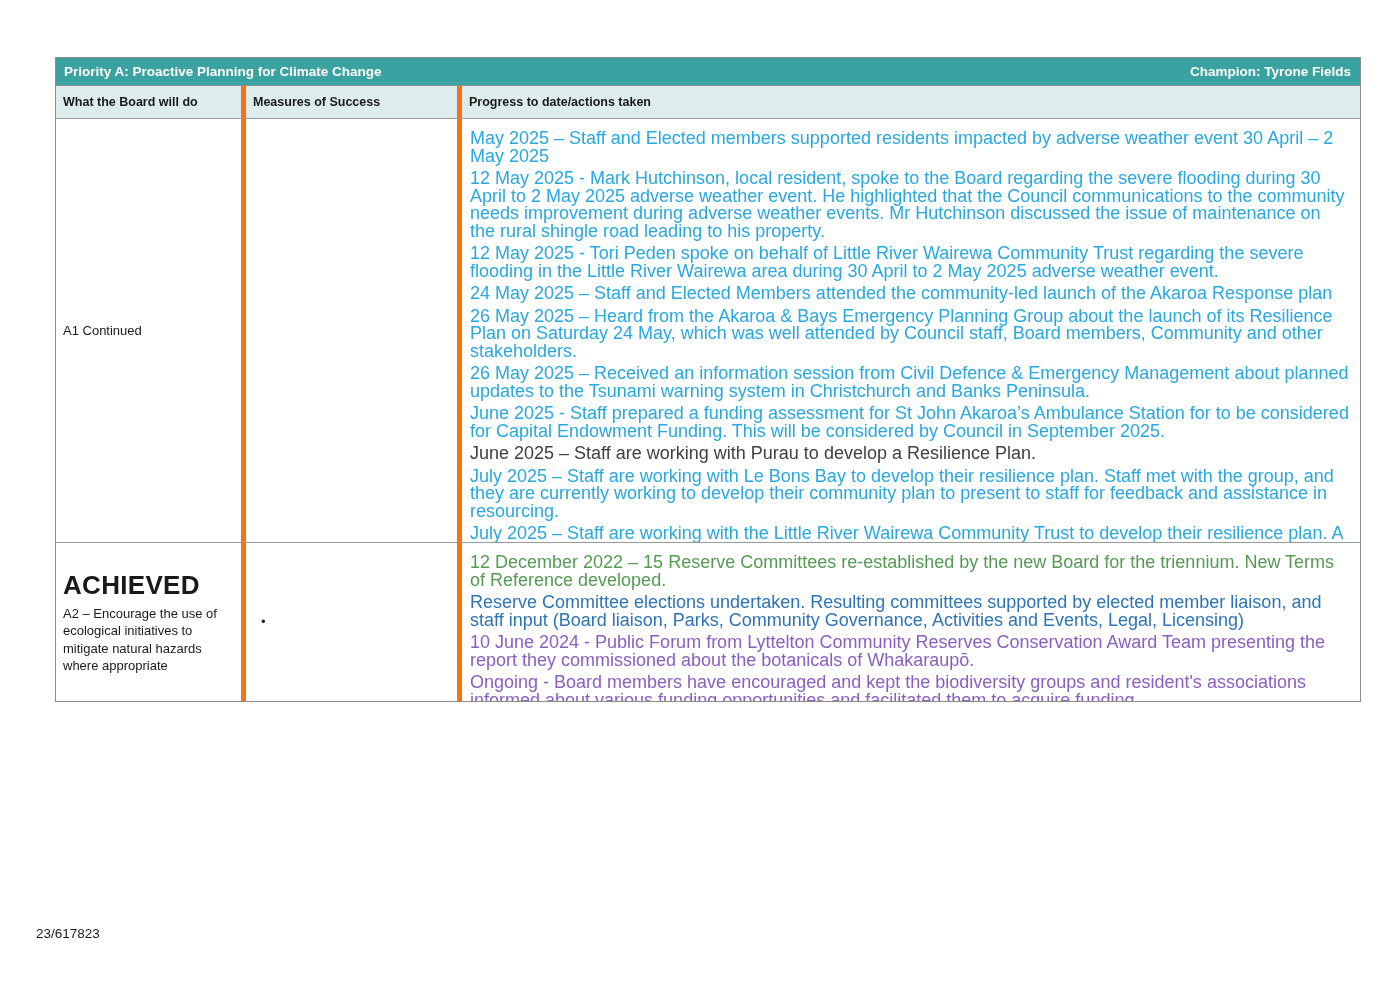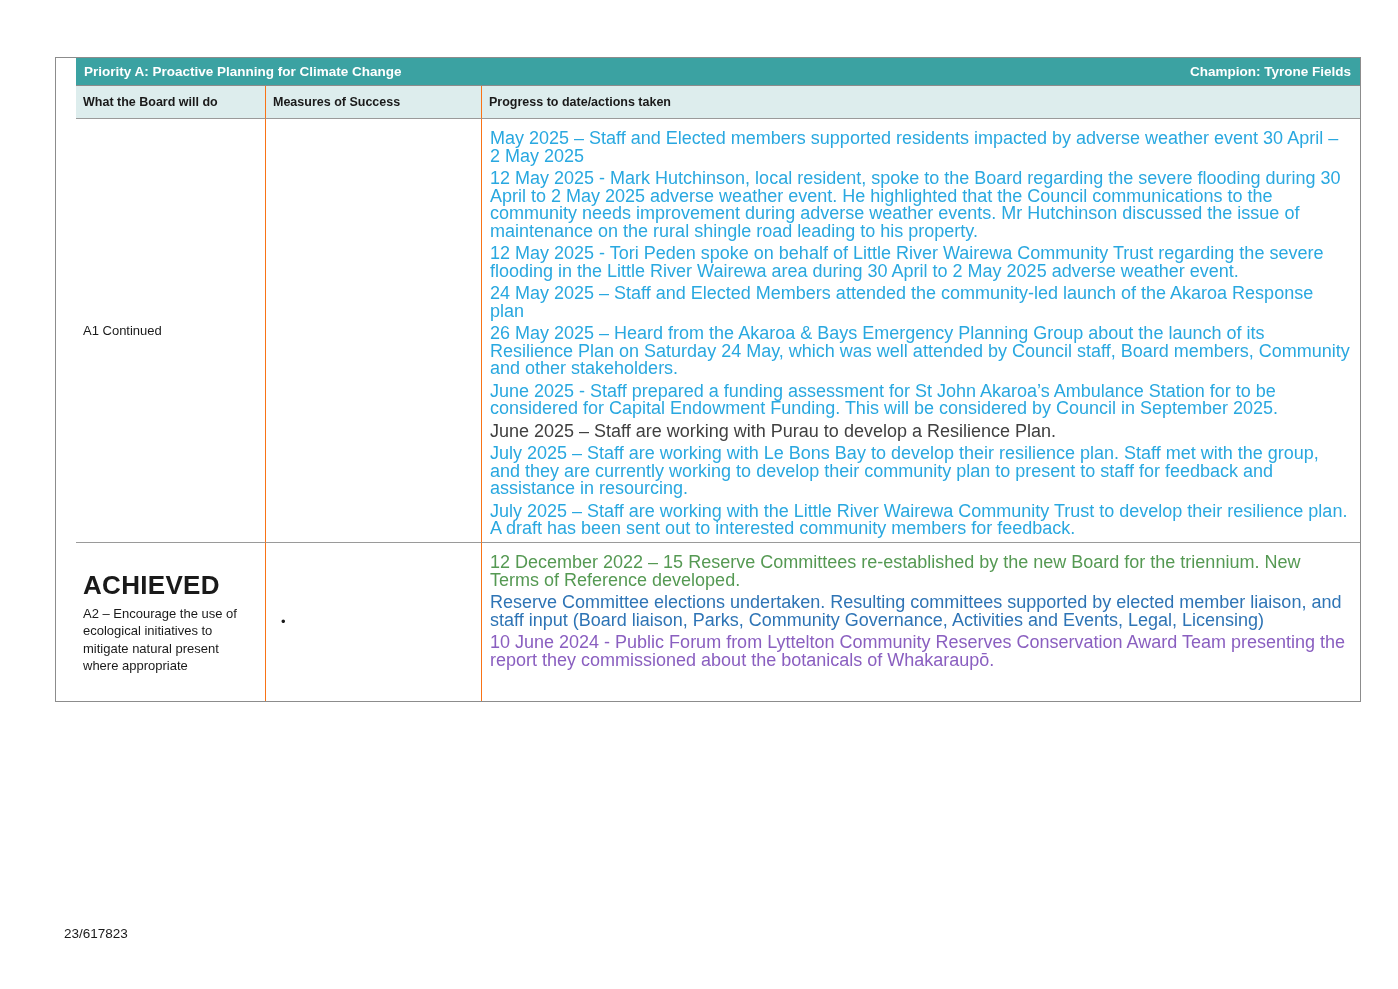--- a/index.html
+++ b/index.html
@@ -11,41 +11,40 @@
     height: 989px;
     background: #ffffff;
     overflow: hidden;
   }
   .doc-table {
     position: absolute;
     left: 55px;
     top: 57px;
     width: 1306px;
     border: 1px solid #8c8c8c;
-    padding-left: 20px;
   }
   .title-bar {
     height: 28px;
     background: #3ba2a2;
     color: #ffffff;
     display: flex;
     align-items: center;
     justify-content: space-between;
     padding: 0 9px 0 8px;
     font-size: 13.5px;
     font-weight: bold;
     border-bottom: 1px solid #8c8c8c;
   }
   .grid {
     display: grid;
     grid-template-columns: 190px 216px 1fr;
     grid-template-rows: 33px 424px 158px;
   }
   .cell {
-    border-right: 1px solid #f97316;
+    border-right: 5px solid #f97316;
     border-bottom: 1px solid #9a9a9a;
     overflow: hidden;
   }
   .cell.last-col { border-right: none; }
   .cell.last-row { border-bottom: none; }
   .hdr {
     background: #ddeded;
     font-weight: bold;
     font-size: 12.5px;
     padding: 9px 7px 6px 7px;
@@ -81,21 +80,21 @@
   .progress-cell p { margin: 0 0 5px 0; }
   .status-heading {
     font-size: 26px;
     font-weight: bold;
     letter-spacing: 0.3px;
     line-height: 30px;
     margin-bottom: 5px;
   }
   .footer-ref {
     position: absolute;
-    left: 64px;
+    left: 36px;
     top: 926px;
     font-size: 13.5px;
     color: #1a1a1a;
   }
 </style>
 </head>
 <body>
 
 <div class="page">
 
@@ -115,39 +114,41 @@
       <div class="cell what-cell">
         <span>A1 Continued</span>
       </div>
       <div class="cell measures-cell"></div>
       <div class="cell progress-cell last-col">
         <p style="color: rgb(41, 168, 224);">May 2025 – Staff and Elected members supported residents impacted by adverse weather event 30 April – 2 May 2025</p>
         <p style="color: rgb(41, 168, 224);">12 May 2025 - Mark Hutchinson, local resident, spoke to the Board regarding the severe flooding during 30 April to 2 May 2025 adverse weather event.  He highlighted that the Council communications to the community needs improvement during adverse weather events.  Mr Hutchinson discussed the issue of maintenance on the rural shingle road leading to his property.</p>
         <p style="color: rgb(41, 168, 224);">12 May 2025 - Tori Peden spoke on behalf of Little River Wairewa Community Trust regarding the severe flooding in the Little River Wairewa area during 30 April to 2 May 2025 adverse weather event.</p>
         <p style="color: rgb(41, 168, 224);">24 May 2025 – Staff and Elected Members attended the community-led launch of the Akaroa Response plan</p>
         <p style="color: rgb(41, 168, 224);">26 May 2025 – Heard from the Akaroa &amp; Bays Emergency Planning Group about the launch of its Resilience Plan on Saturday 24 May, which was well attended by Council staff, Board members, Community and other stakeholders.</p>
+        <p style="color: rgb(41, 168, 224);">26 May 2025 – Received an information session from Civil Defence &amp; Emergency Management about planned updates to the Tsunami warning system in Christchurch and Banks Peninsula.</p>
         <p style="color: rgb(41, 168, 224);">June 2025  - Staff prepared a funding assessment for St John Akaroa’s Ambulance Station for to be considered for Capital Endowment Funding. This will be considered by Council in September 2025.</p>
         <p style="color: #404040;">June 2025 – Staff are working with Purau to develop a Resilience Plan.</p>
         <p style="color: rgb(41, 168, 224);">July 2025 – Staff are working with Le Bons Bay to develop their resilience plan. Staff met with the group, and they are currently working to develop their community plan to present to staff for feedback and assistance in resourcing.</p>
         <p style="color: rgb(41, 168, 224);">July 2025 – Staff are working with the Little River Wairewa Community Trust to develop their resilience plan. A draft has been sent out to interested community members for feedback.</p>
       </div>
 
       <div class="cell what-cell last-row">
         <div class="status-heading">ACHIEVED</div>
-        <div>A2 – Encourage the use of ecological initiatives to mitigate natural present where appropriate</div>
+        <div>A2 – Encourage the use of ecological initiatives to mitigate natural hazards where appropriate</div>
       </div>
       <div class="cell measures-cell last-row">
         <div class="bullet-item">
           <span class="bullet-glyph">•</span>
         </div>
       </div>
       <div class="cell progress-cell last-col last-row">
         <p style="color: rgb(85, 153, 83);">12 December 2022 – 15 Reserve Committees re-established by the new Board for the triennium. New Terms of Reference developed.</p>
         <p style="color: rgb(46, 116, 181);">Reserve Committee elections undertaken. Resulting committees supported by elected member liaison, and staff input (Board liaison, Parks, Community Governance, Activities and Events, Legal, Licensing)</p>
         <p style="color: rgb(138, 95, 192);">10 June 2024 - Public Forum from Lyttelton Community Reserves Conservation Award Team presenting the report they commissioned about the botanicals of Whakaraupō.</p>
+        <p style="color: rgb(138, 95, 192);">Ongoing - Board members have encouraged and kept the biodiversity groups and resident's associations informed about various funding opportunities and facilitated them to acquire funding.</p>
       </div>
 
     </div>
   </div>
 
   <div class="footer-ref">23/617823</div>
 
 </div>
 
 </body></html>

